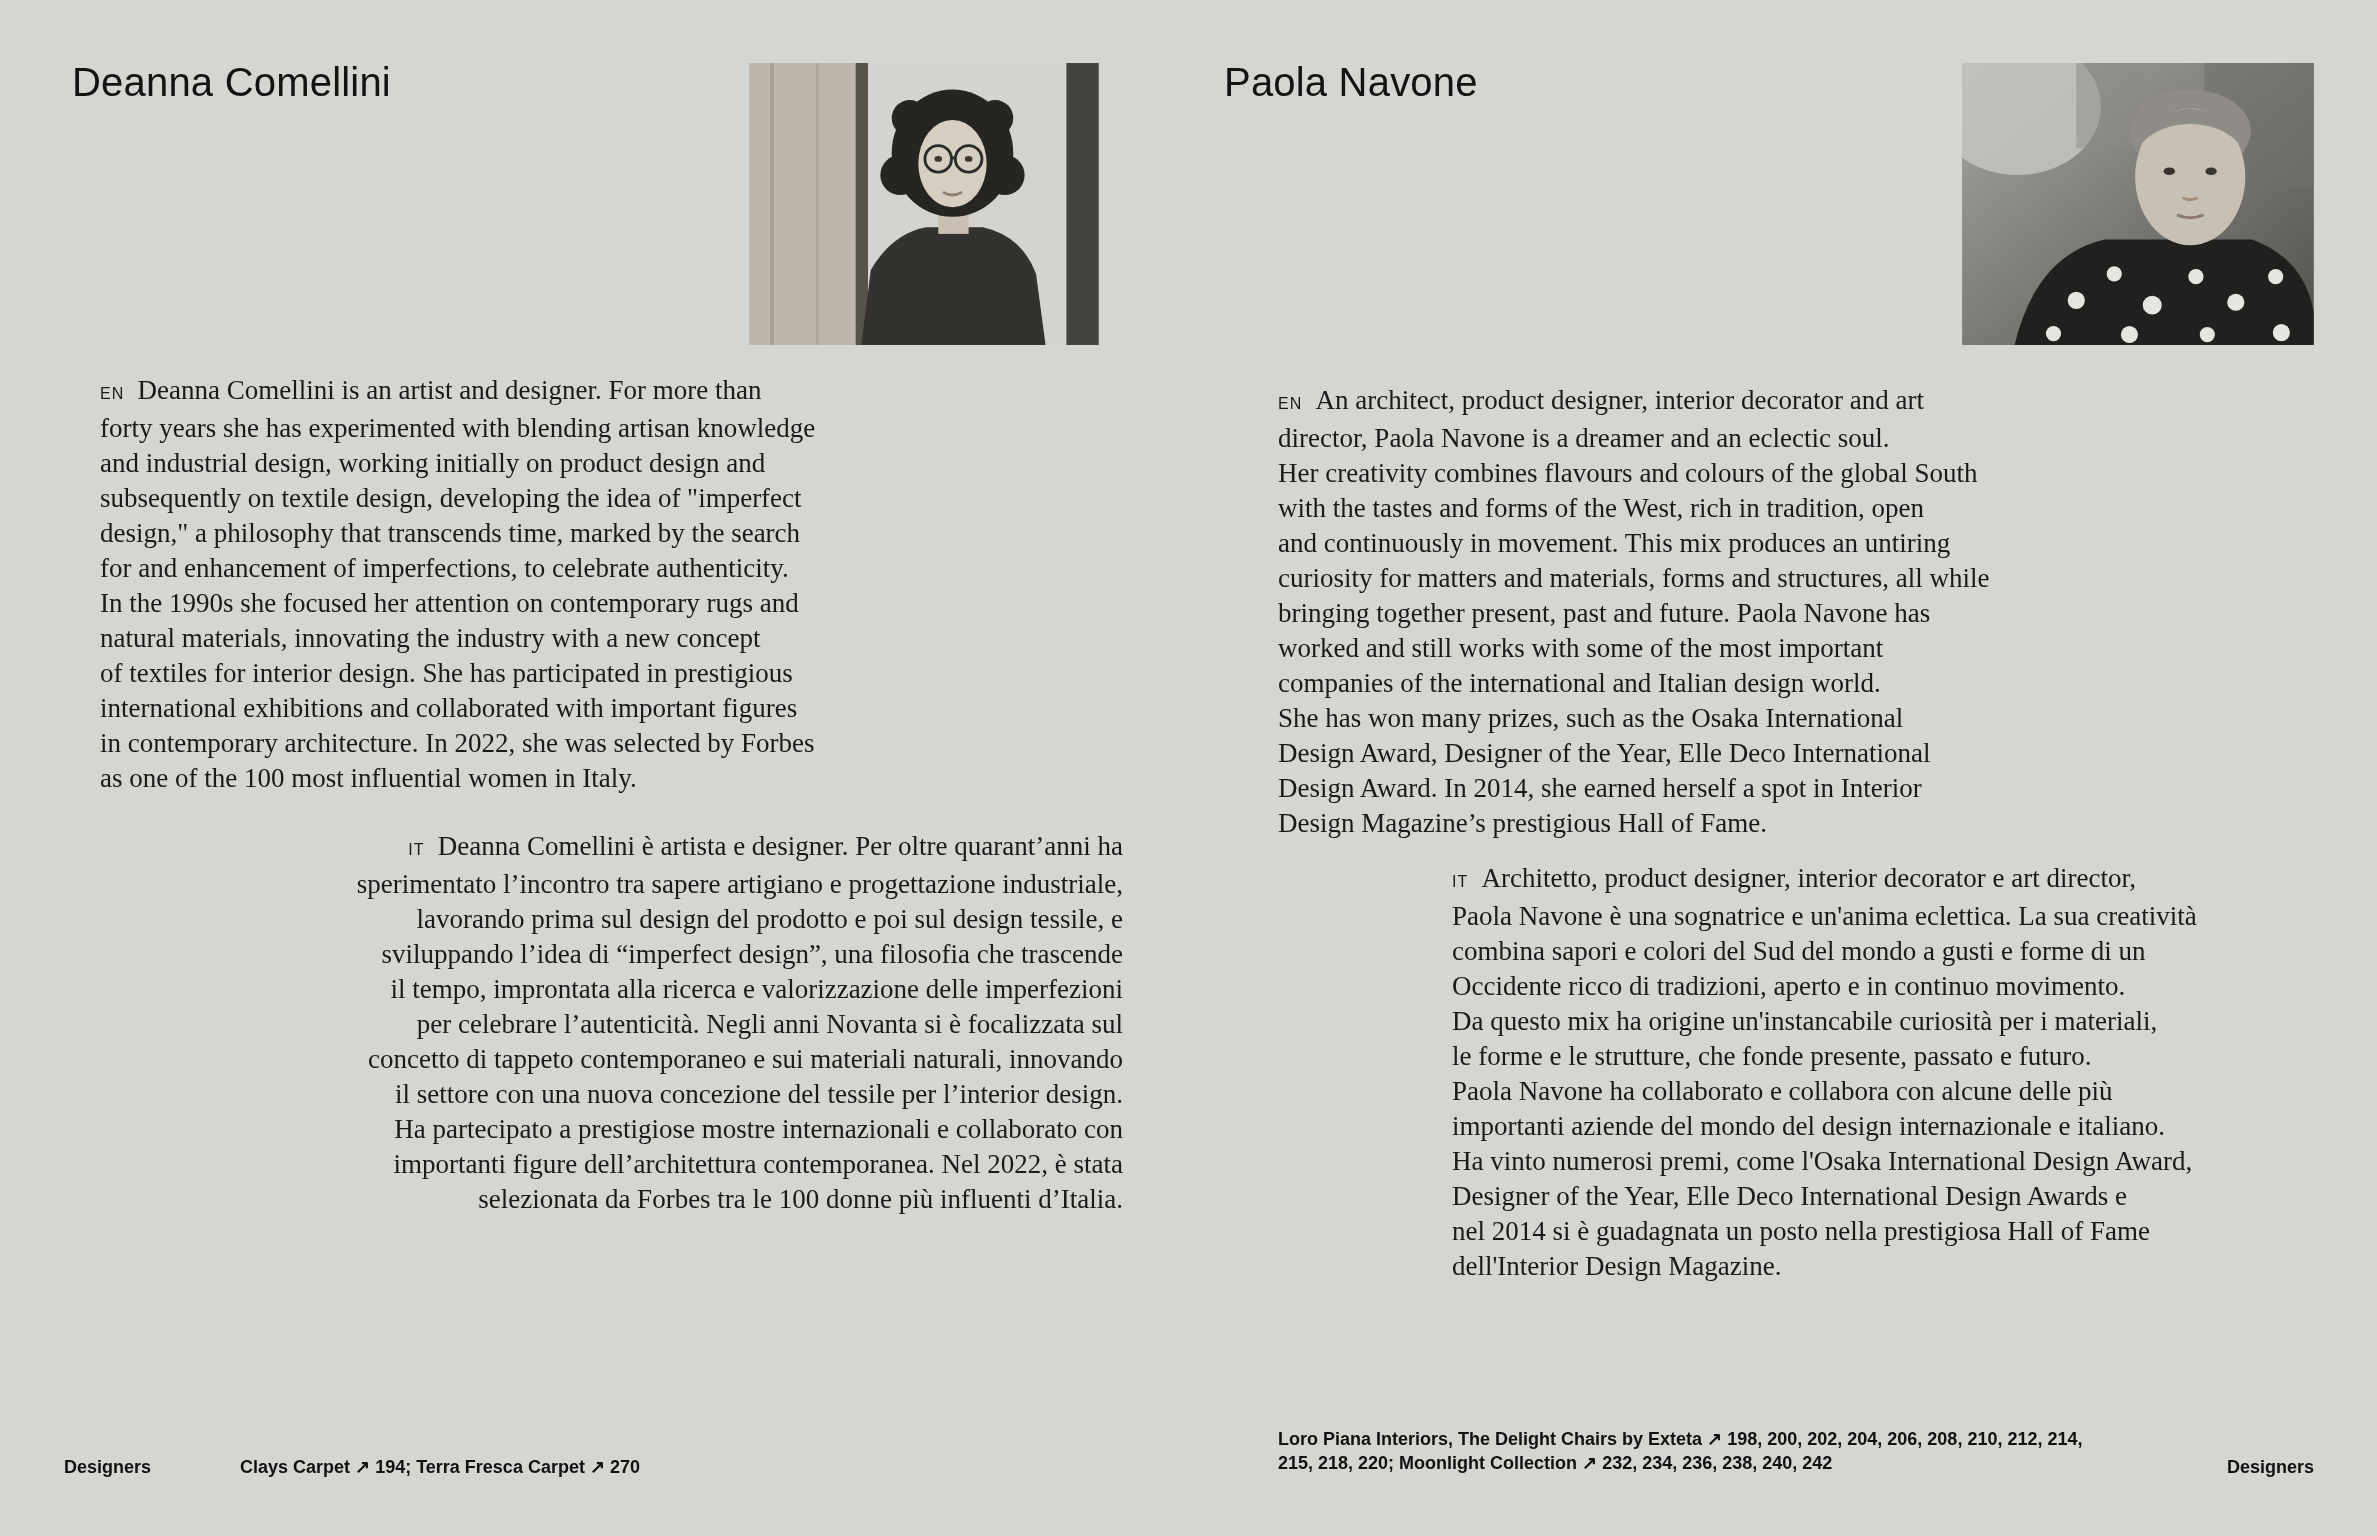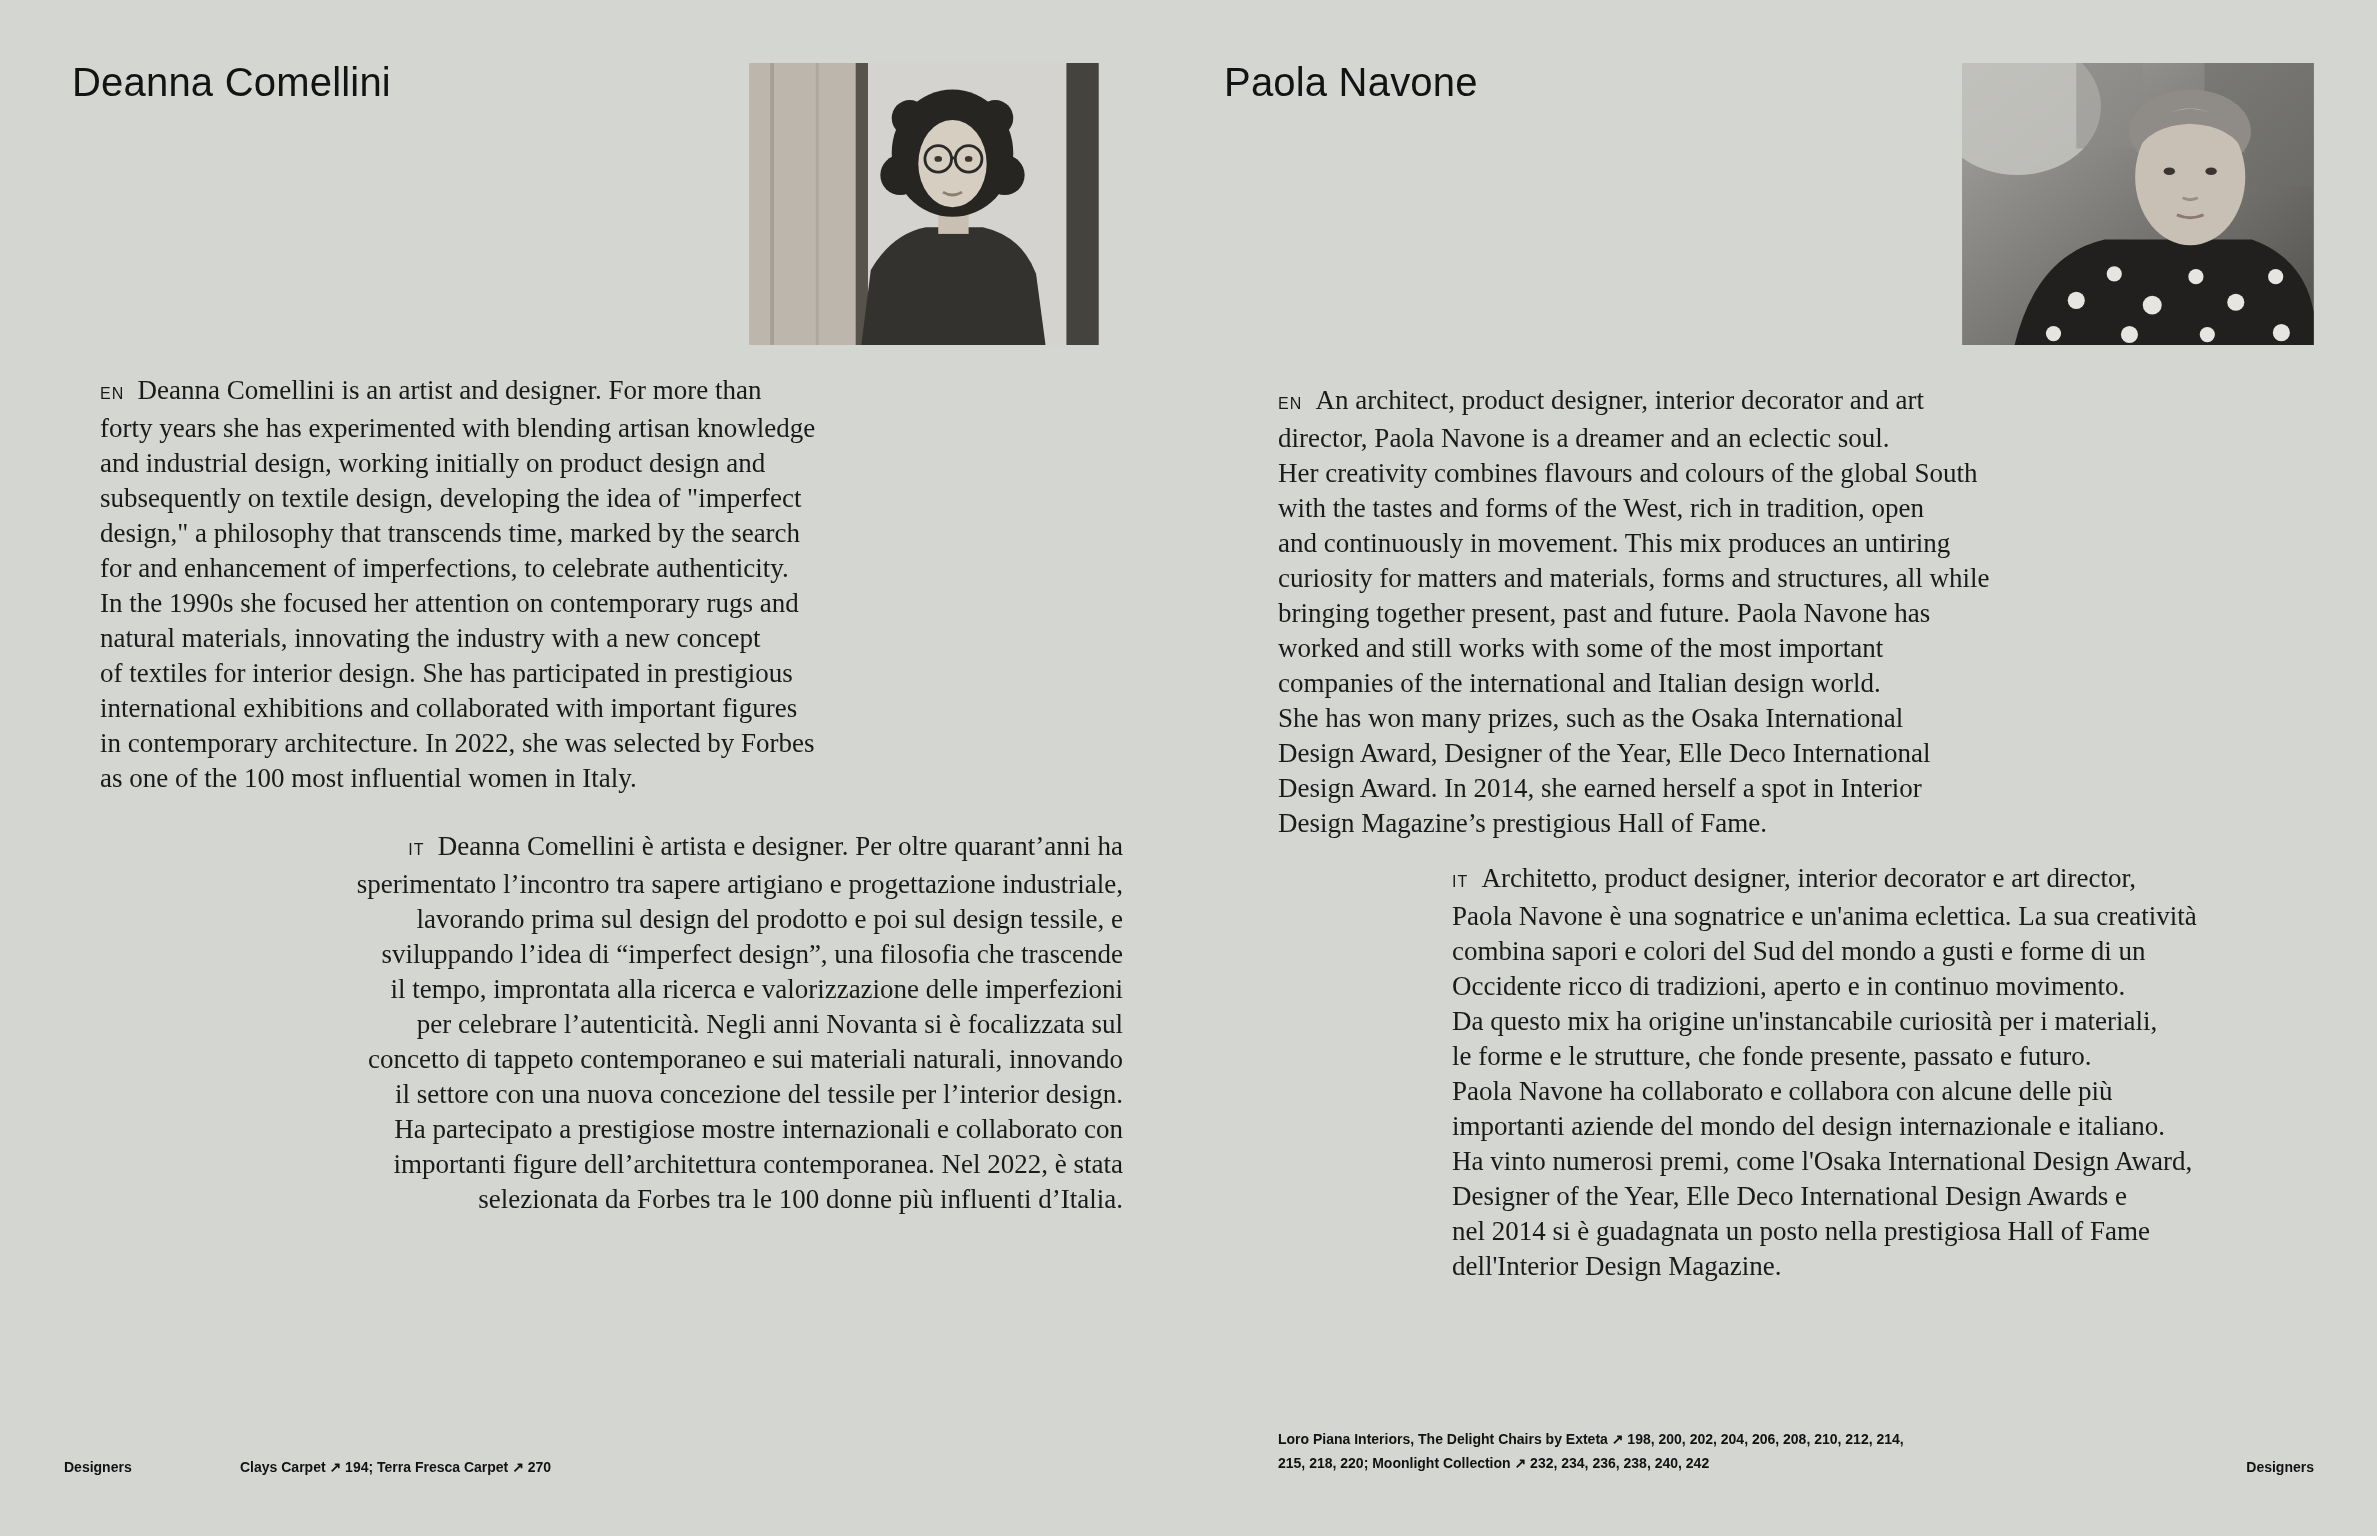--- a/index.html
+++ b/index.html
@@ -41,21 +41,21 @@
     font-size: 16px;
     letter-spacing: 1px;
     margin-right: 13.3px;
     color: #1a1a1a;
   }
   .footer-text {
     position: absolute;
     margin: 0;
     font-family: "Liberation Sans", sans-serif;
     font-weight: 700;
-    font-size: 14px;
+    font-size: 18px;
     line-height: 24px;
     color: #111;
     white-space: pre-line;
   }
   .refs { cursor: pointer; }
 </style>
 </head>
 <body>
 
 <div class="spread">

